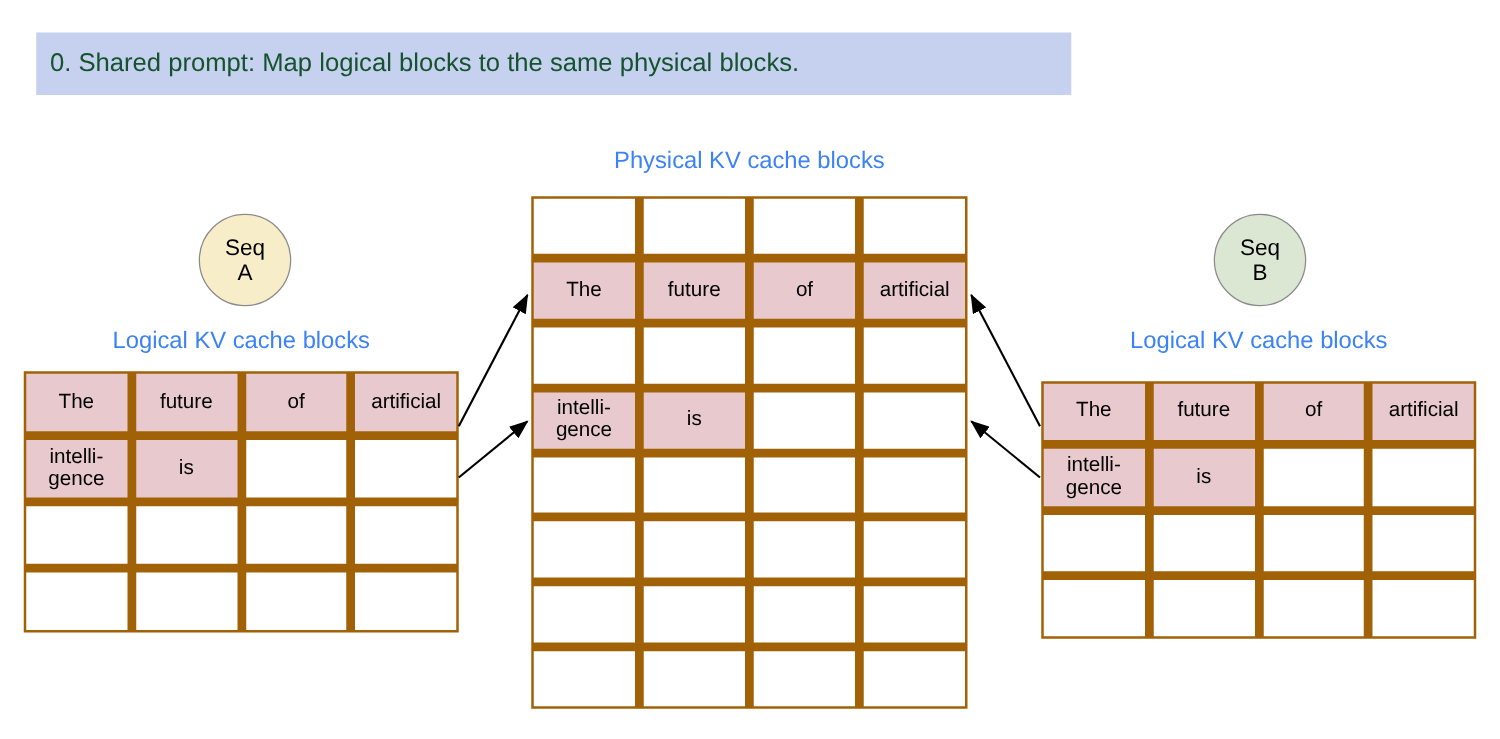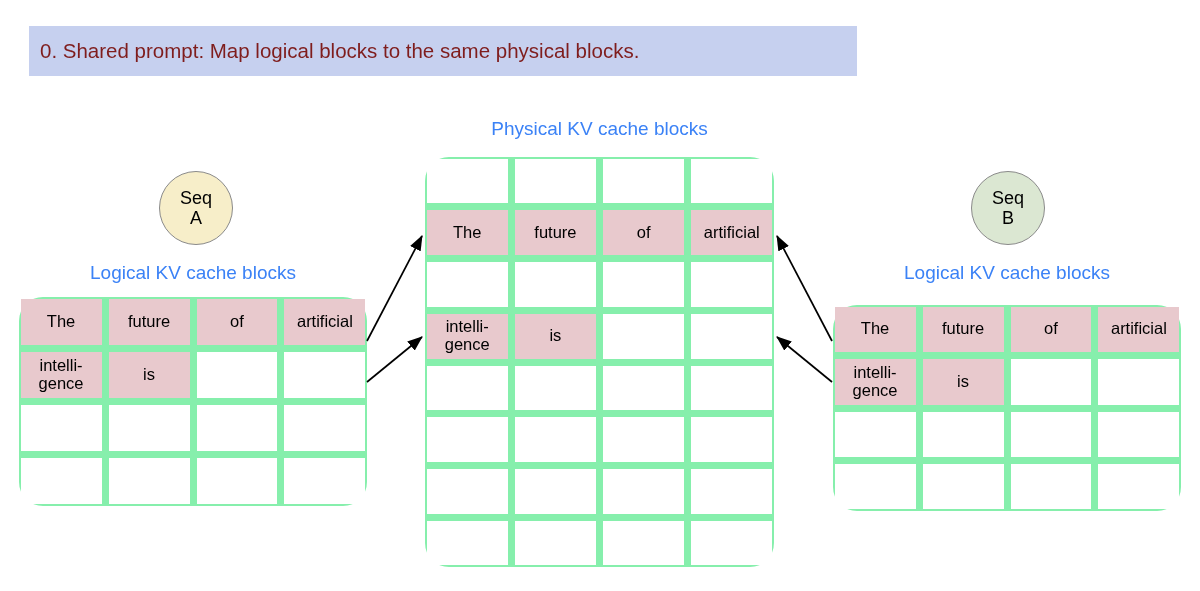--- a/index.html
+++ b/index.html
@@ -25,21 +25,21 @@
     height: 50px;
     background: #c6d0ef;
     display: flex;
     align-items: center;
     box-sizing: border-box;
     padding-left: 11px;
   }
   #title-banner .title-text {
     font-size: 20.5px;
     line-height: 1.1;
-    color: #7f1d1d;
+    color: #14532d;
     white-space: nowrap;
     text-align: center;
   }
 
   
   .heading {
     position: absolute;
     font-size: 19px;
     text-align: center;
     white-space: nowrap;
@@ -61,25 +61,24 @@
     line-height: 1.12;
     box-sizing: border-box;
   }
   .seq-circle.seq-a { background: #f7eec9; }
   .seq-circle.seq-b { background: #dbe7d2; }
 
   
   .kv-grid {
     position: absolute;
     display: grid;
-    background: #86efac;
+    background: #a16207;
     gap: 7px;
     padding: 1.6px;
     box-sizing: border-box;
-    border-radius: 24px;
   }
   .kv-grid .cell {
     background: #ffffff;
     display: flex;
     align-items: center;
     justify-content: center;
     text-align: center;
     font-size: 16.5px;
     line-height: 1.08;
     overflow: hidden;

